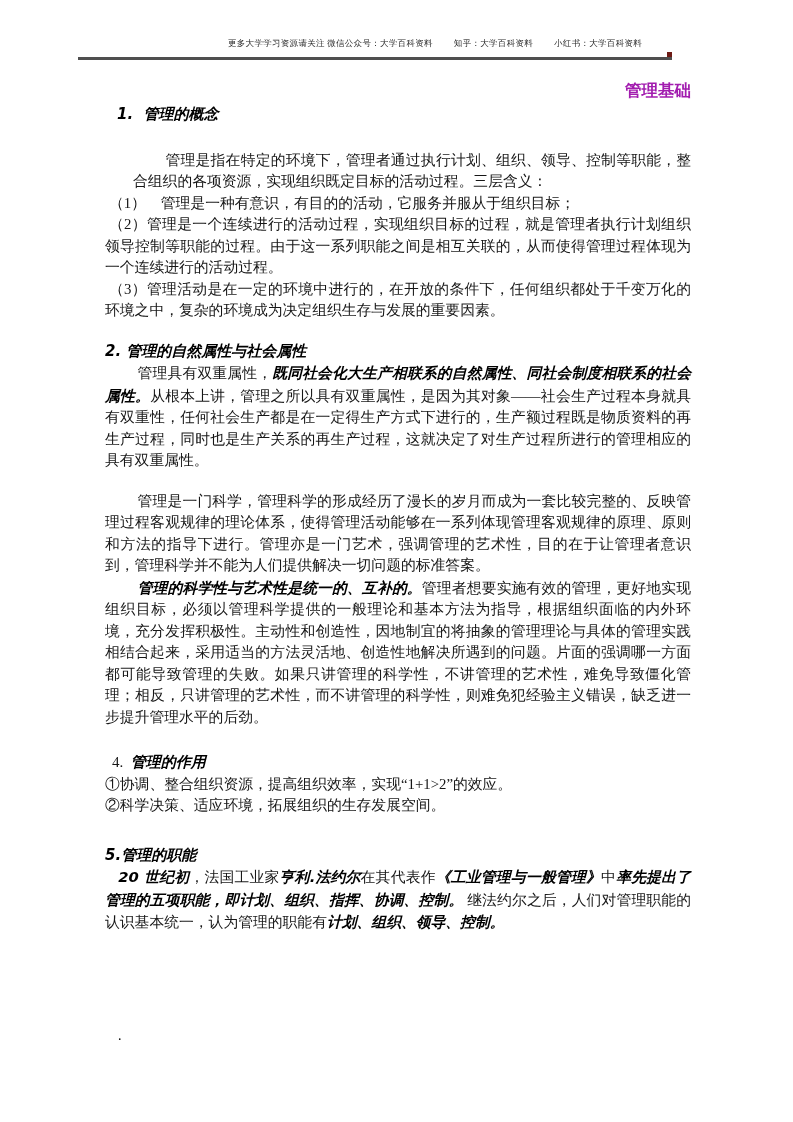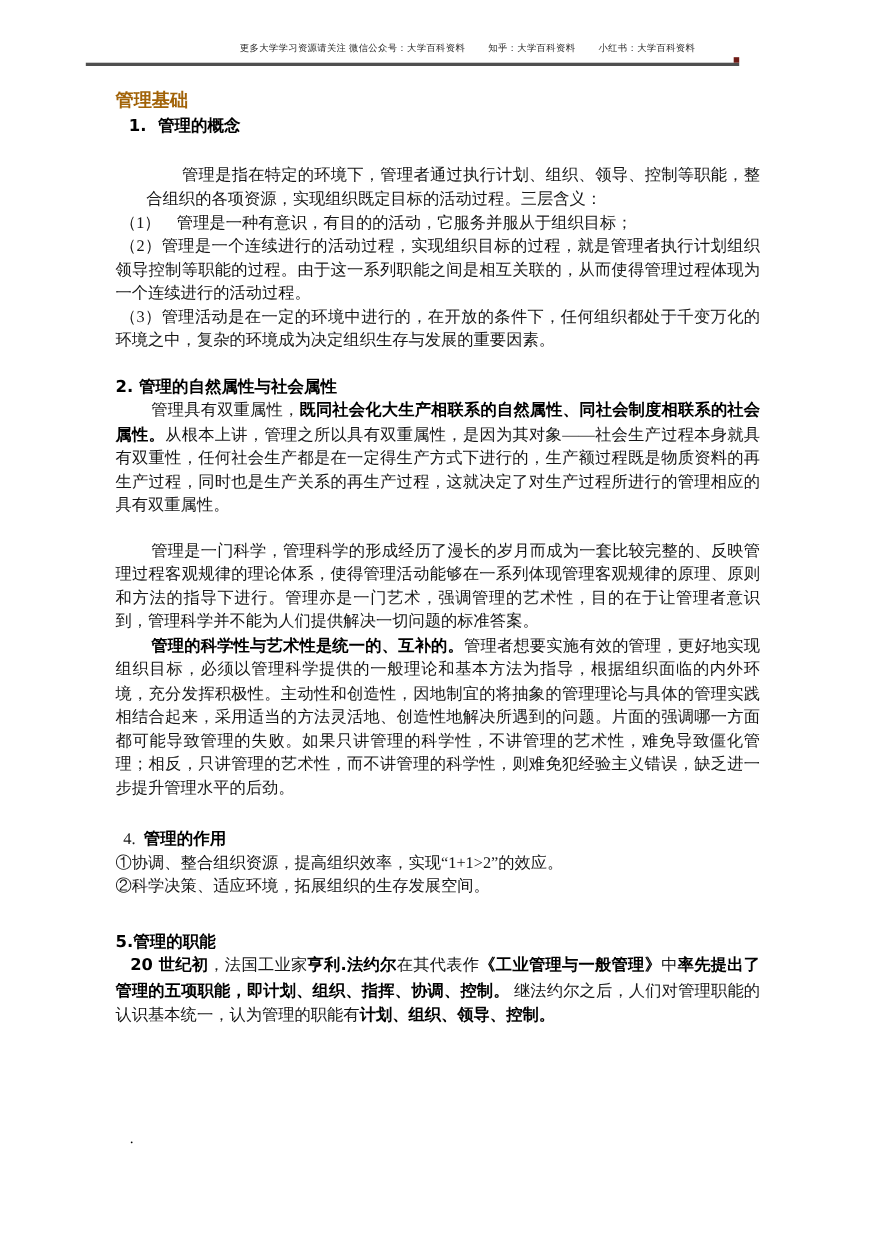--- a/index.html
+++ b/index.html
@@ -3,60 +3,61 @@
 <meta charset="utf-8">
 <style>
   html,body{margin:0;padding:0;}
   body{
     width:793px;height:1122px;position:relative;overflow:hidden;
     background:#ffffff;color:#161616;
     font-family:"Liberation Serif","DejaVu Serif",serif;
   }
   
   .header-note{
-    position:absolute;left:218px;top:38px;width:420px;
+    position:absolute;left:228px;top:38px;width:420px;
     font-size:8.5px;color:#2a2a2a;letter-spacing:0.3px;white-space:nowrap;
   }
   .header-note .seg{margin-right:21px;}
   .header-note .seg:last-child{margin-right:0;}
   .header-rule{
     position:absolute;left:78px;top:57px;width:594px;height:3px;
     background:#4f4f4f;
   }
   .corner-mark{
     position:absolute;left:667px;top:52px;width:5px;height:5px;
   }
   
   .content{
     position:absolute;left:105px;top:80px;width:586px;
   }
   .doc-title{
-    margin:0 0 2px 0;text-align:left;
+    margin:0 0 2px 0;text-align:right;
     font-size:16.5px;font-weight:700;line-height:22px;
     font-family:"DejaVu Sans","Liberation Sans",sans-serif;
-    color:#a16207;
+    color:#a21caf;
   }
   .section{margin-top:0;}
   .section + .section{margin-top:19px;}
   .section:nth-of-type(4){margin-top:24px;}
   .section:nth-of-type(5){margin-top:28px;}
   .heading{
     font-size:15px;line-height:21.5px;white-space:pre-wrap;
     font-family:"DejaVu Sans","Liberation Sans",sans-serif;
     font-weight:700;color:#000;
   }
   .section:nth-of-type(1) .heading{margin-left:12px;}
   .section:nth-of-type(4) .heading{margin-left:7px;}
   .para{
     margin:0;font-size:14.8px;line-height:21.5px;
     text-align:justify;text-justify:inter-ideograph;
   }
   .para .b,.heading .b{
     font-weight:700;color:#000;
     font-family:"DejaVu Sans","Liberation Sans",sans-serif;
+    font-style:italic;
   }
   .heading .r{
     font-weight:400;color:#161616;
     font-family:"Liberation Serif","DejaVu Serif",serif;
   }
   .sub{margin-left:28px;margin-top:24px;}
   .indent{text-indent:2.2em;}
   .indent1{text-indent:0.9em;}
   .item{text-indent:4px;}
   .footer-mark{

